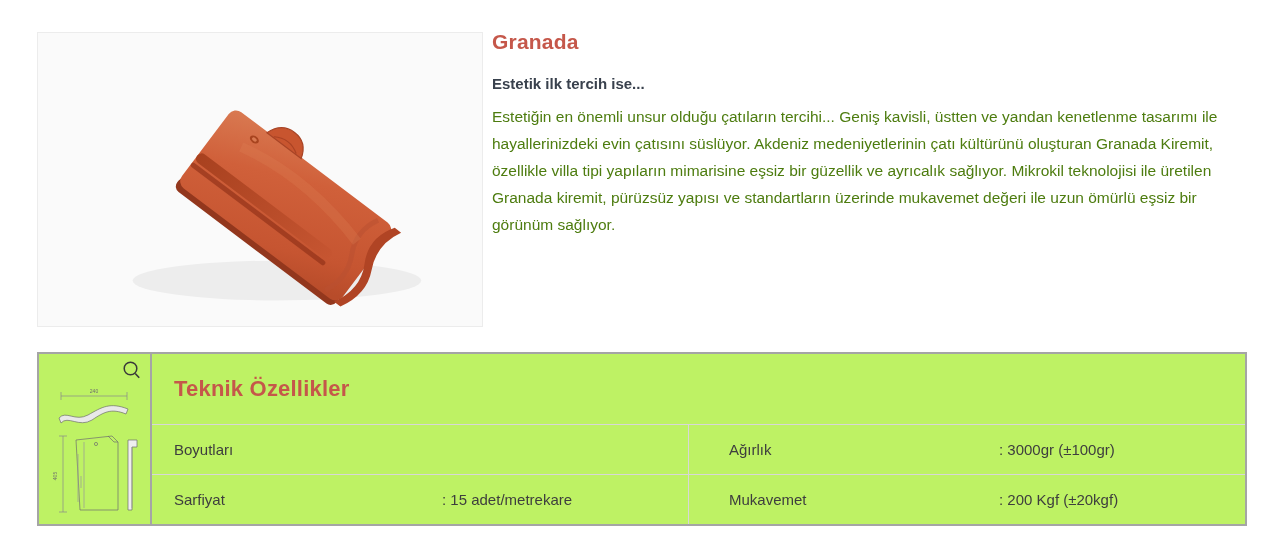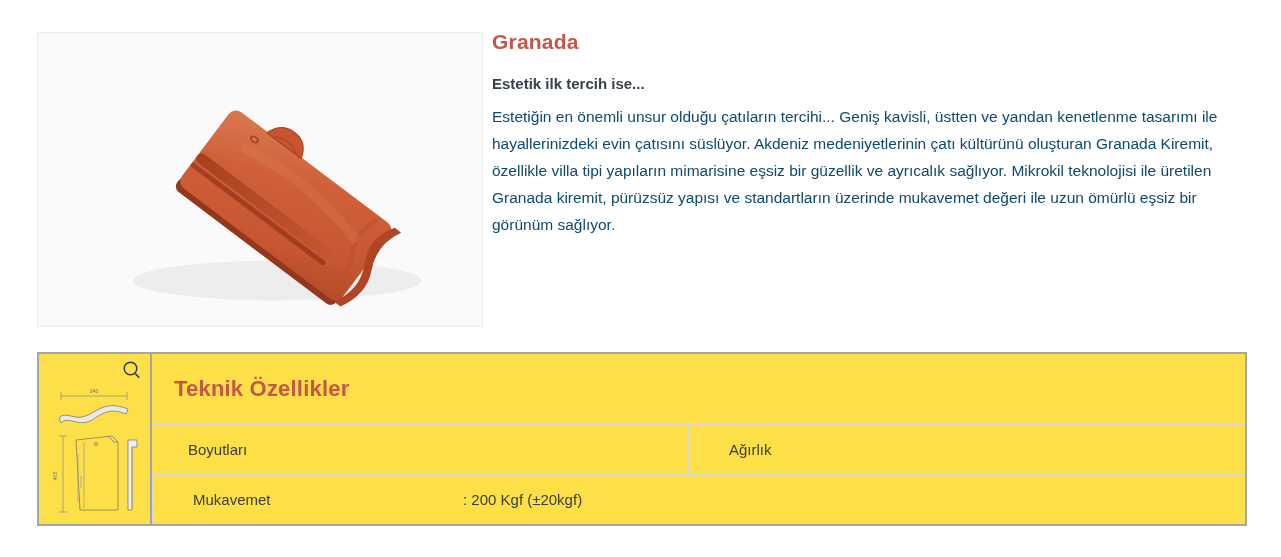--- a/index.html
+++ b/index.html
@@ -12,46 +12,46 @@
 
   
   .image-box {
     position:absolute; left:37px; top:32px; width:446px; height:295px;
     background:#fafafa; border:1px solid #ececec;
     display:flex; align-items:center; justify-content:center;
   }
   .info { position:absolute; left:492px; top:30px; width:746px; }
   .product-title { font-size:21px; font-weight:700; color:var(--accent); letter-spacing:.2px; }
   .product-subtitle { margin-top:21px; font-size:15px; font-weight:700; color:#39414d; }
-  .product-desc { margin-top:11px; font-size:15.5px; line-height:27px; color:#0c4a6e; text-align:left; }
+  .product-desc { margin-top:11px; font-size:15.5px; line-height:27px; color:#4d7c0f; text-align:left; }
 
   
   .specs {
     position:absolute; left:37px; top:352px; width:1210px; height:174px;
-    border:2px solid var(--border-dark); display:flex; background:#fde047;
+    border:2px solid var(--border-dark); display:flex; background:#bef264;
   }
   .thumb-cell {
     flex:0 0 113px; border-right:2px solid var(--border-dark); position:relative;
   }
   .thumb-cell svg.drawing { position:absolute; left:9px; top:30px; }
   .zoom-btn {
     position:absolute; right:7px; top:6px; width:22px; height:22px;
     background:none; border:none; cursor:pointer; padding:0;
   }
   .specs-main { flex:1; display:flex; flex-direction:column; }
   .specs-header {
     flex:0 0 71px; display:flex; align-items:center; padding-left:22px;
     border-bottom:1px solid var(--border-light);
     font-size:22px; font-weight:700; color:var(--accent); letter-spacing:.2px;
   }
   .spec-row { flex:1; display:flex; font-size:15px; color:var(--text-dark); }
   .spec-row.first { border-bottom:1px solid var(--border-light); }
   .half { flex:1; display:flex; align-items:center; }
   .half.right { border-left:1px solid var(--border-light);padding-left:20px; }
-  .spec-label { width:290px; padding-left:36px; }
+  .spec-label { width:290px; padding-left:22px; }
   .half.right .spec-label { padding-left:20px; }
   .spec-value { flex:1; }
 </style>
 </head>
 <body>
 
 <div class="image-box">
   <svg width="446" height="293" viewBox="0 0 446 293">
     <defs>
       <linearGradient id="tg" x1="0" y1="0" x2="0.9" y2="1">
@@ -134,23 +134,28 @@
 
   <div class="specs-main">
     <div class="specs-header">Teknik Özellikler</div>
 
     <div class="spec-row first">
       <div class="half">
         <div class="spec-label">Boyutları</div>
       </div>
       <div class="half right">
         <div class="spec-label">Ağırlık</div>
+        <div class="spec-value">: 3000gr (±100gr)</div>
       </div>
     </div>
 
     <div class="spec-row">
+      <div class="half">
+        <div class="spec-label">Sarfiyat</div>
+        <div class="spec-value">: 15 adet/metrekare</div>
+      </div>
       <div class="half right">
         <div class="spec-label">Mukavemet</div>
         <div class="spec-value">: 200 Kgf (±20kgf)</div>
       </div>
     </div>
   </div>
 </div>
 
 </body></html>

